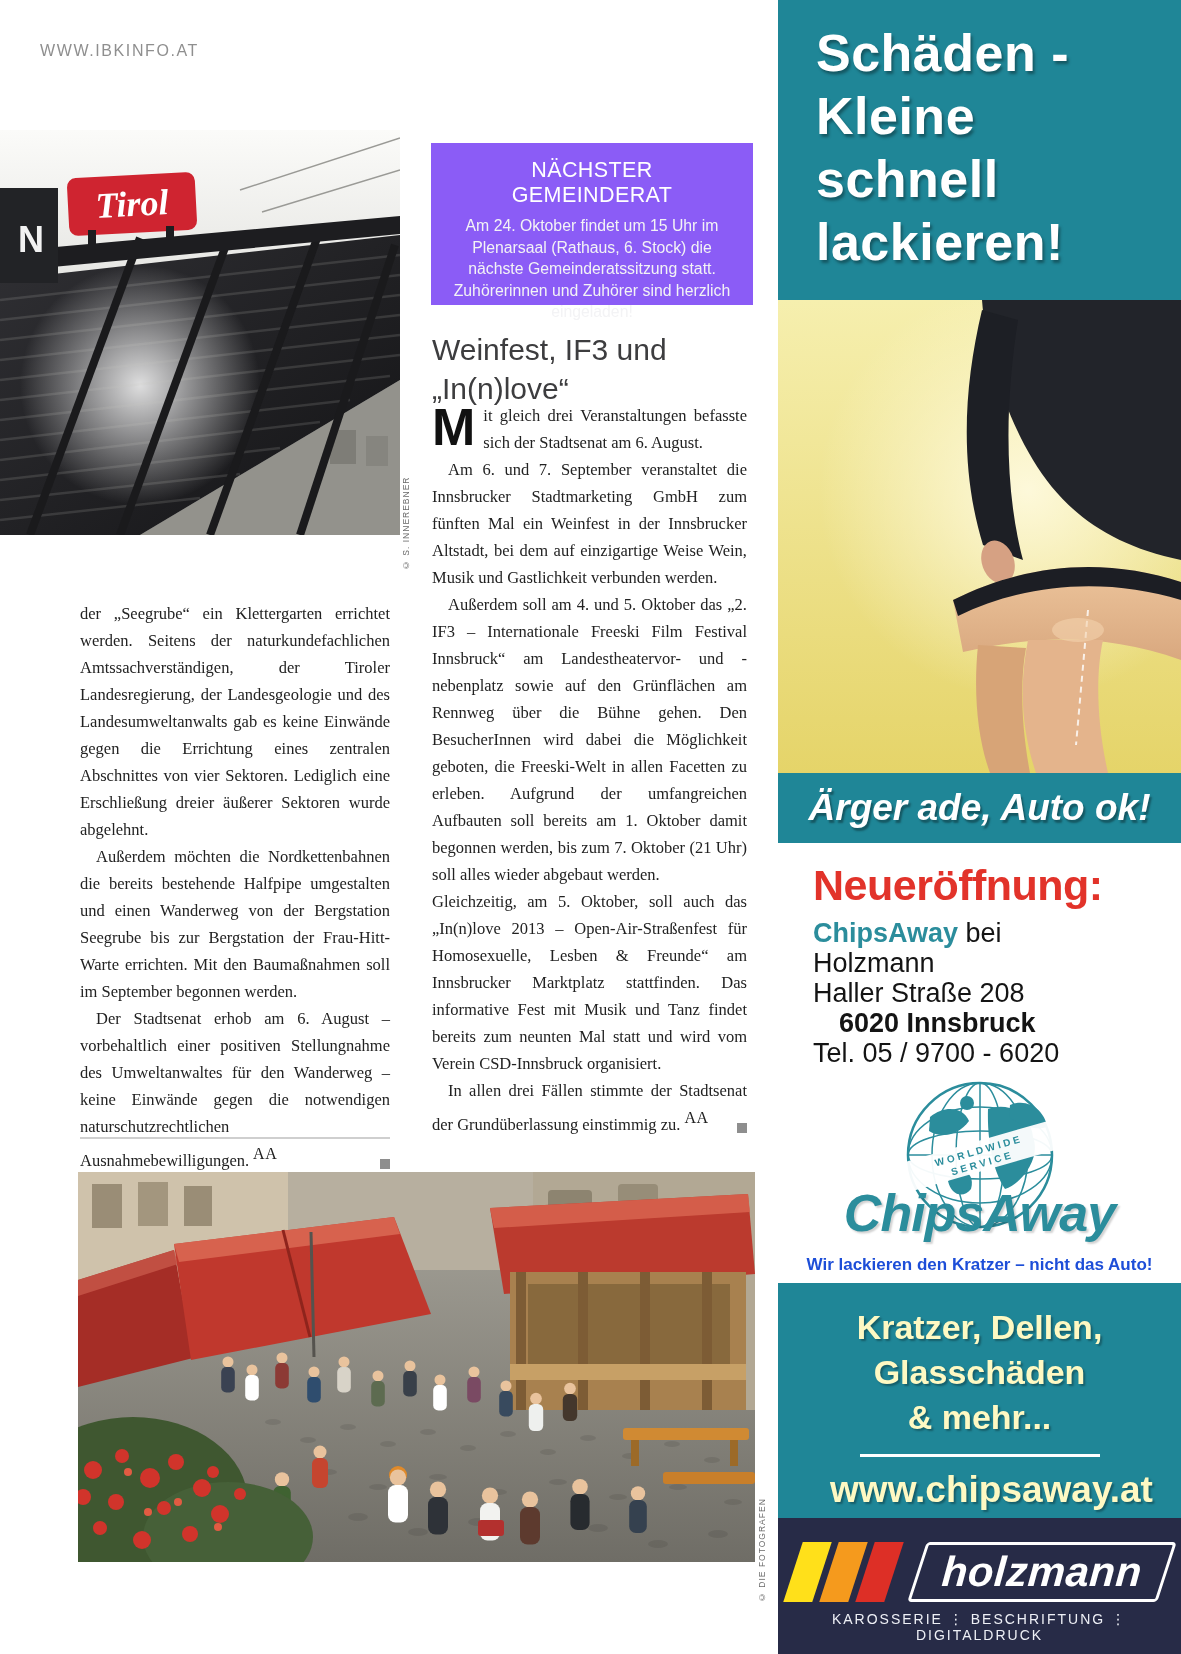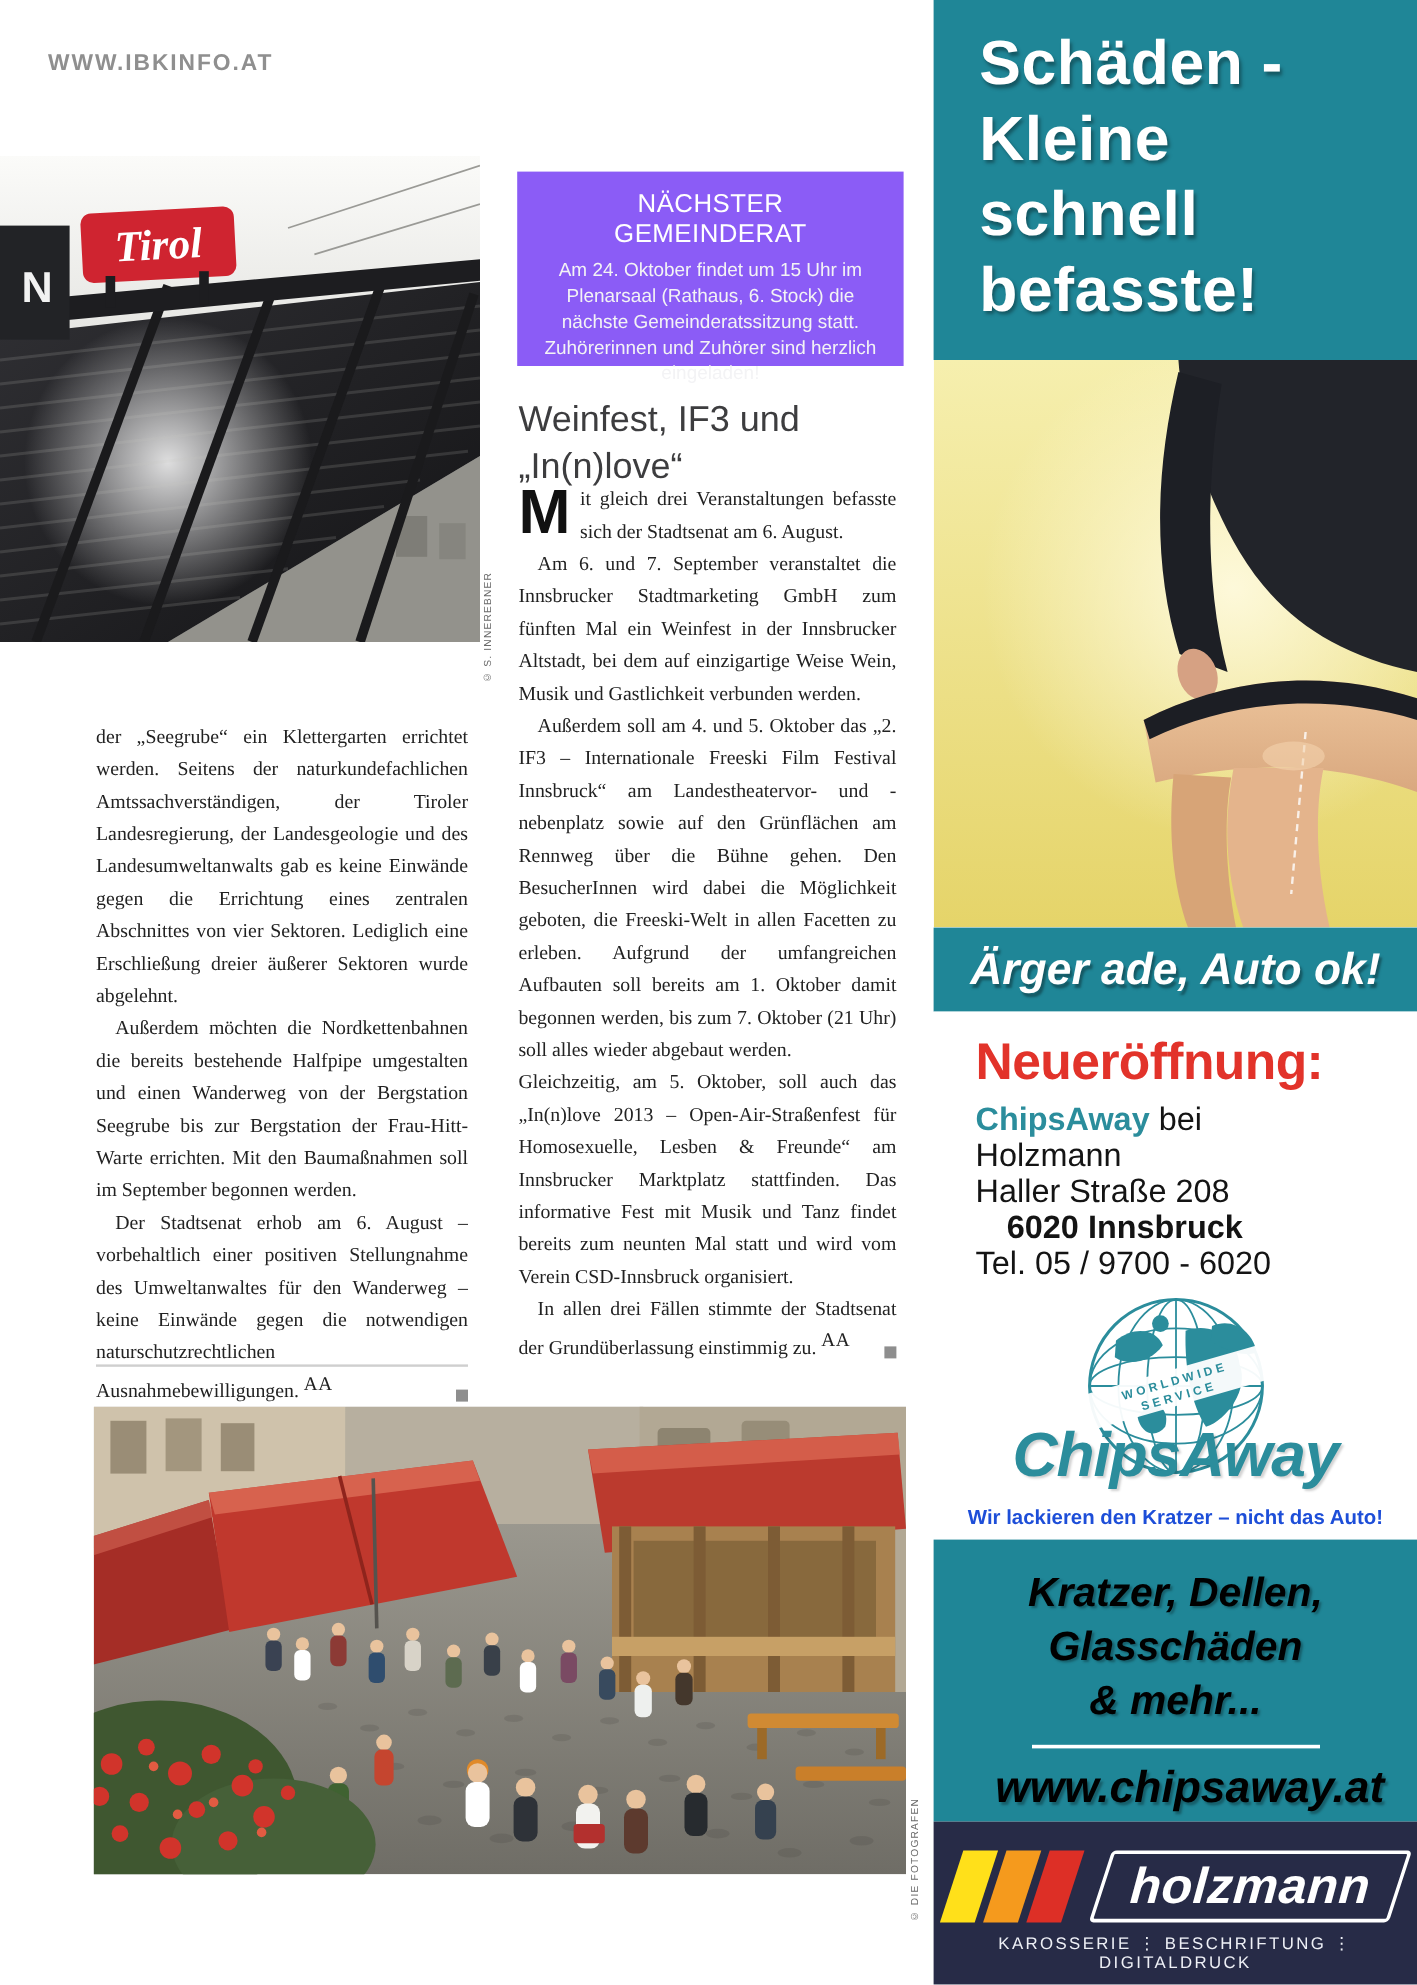--- a/index.html
+++ b/index.html
@@ -1,19 +1,19 @@
 <!DOCTYPE html>
 <html lang="de"><head>
 <meta charset="utf-8">
 <style>
   html,body{margin:0;padding:0;background:#fff;}
   .page{position:relative;width:1181px;height:1654px;background:#fff;overflow:hidden;
         font-family:"Liberation Sans",sans-serif;}
   
-  .site-url{position:absolute;left:40px;top:42px;font-size:19px;letter-spacing:1.6px;color:#8f8f8f;font-weight:bold;}
+  .site-url{position:absolute;left:40px;top:42px;font-size:16px;letter-spacing:1.6px;color:#8f8f8f;}
   
   .photo-top{position:absolute;left:0;top:130px;width:400px;height:405px;overflow:hidden;}
   .photo-top svg{display:block;width:100%;height:100%;}
   .vcredit{position:absolute;writing-mode:vertical-rl;transform:rotate(180deg);
            font-size:8.5px;letter-spacing:1px;color:#6a6a6a;white-space:nowrap;}
   .credit-top{left:401px;top:452px;height:118px;}
   .credit-bottom{left:757px;top:1492px;height:110px;}
   
   .infobox{position:absolute;left:431px;top:143px;width:322px;height:162px;box-sizing:border-box;
            background:#8b5cf6;color:#fff;padding:15px 18px 0 18px;text-align:center;}
@@ -52,21 +52,21 @@
   .ad-contact{margin:0 0 0 35px;font-size:27px;line-height:30px;color:#141414;}
   .ad-contact .brand{color:#2b8d9c;font-weight:bold;}
   .ad-contact .bold{font-weight:bold;margin-left:26px;}
   .globe-wrap{position:absolute;left:50%;top:232px;transform:translateX(-50%);width:190px;height:160px;}
   .ad-wordmark{position:absolute;left:0;top:340px;width:100%;text-align:center;font-size:52px;
                font-weight:bold;font-style:italic;color:#2b8d9c;letter-spacing:-1px;
                text-shadow:2px 2px 2px rgba(0,0,0,.18);}
   .ad-tagline{position:absolute;left:0;top:412px;width:100%;text-align:center;font-size:17px;
               font-weight:bold;color:#1d4ed8;}
   .ad-services{position:absolute;left:0;top:1283px;width:403px;height:235px;background:#1f8697;
-               text-align:center;color:#000000;font-style:italic;}
+               text-align:center;color:#fef9c3;}
   .ad-services .svc{font-size:34px;line-height:45px;font-weight:bold;
                     text-shadow:2px 2px 2px rgba(0,0,0,.3);}
   .ad-services .svc:first-child{padding-top:22px;}
   .svc-rule{width:240px;height:3px;background:#fff;margin:14px auto 12px auto;}
   .ad-web{font-size:37px;font-weight:bold;text-shadow:2px 2px 2px rgba(0,0,0,.3);padding-left:24px;}
   .ad-navy{position:absolute;left:0;top:1518px;width:403px;height:136px;background:#272b47;}
   .hz-row{display:flex;justify-content:center;align-items:center;padding-top:24px;}
   .hz-bar{width:29px;height:60px;transform:skewX(-18deg);margin-right:7px;display:inline-block;}
   .hz-box{display:inline-block;border:3px solid #fff;border-radius:4px;transform:skewX(-18deg);
           padding:3px 22px;margin-left:16px;}
@@ -288,21 +288,21 @@
     </svg>
   </div>
   <div class="vcredit credit-bottom">© DIE FOTOGRAFEN</div>
 
   <div class="ad-col">
 
     <div class="ad-top">
       <div class="line">Schäden -</div>
       <div class="line">Kleine</div>
       <div class="line">schnell</div>
-      <div class="line">befasste!</div>
+      <div class="line">lackieren!</div>
     </div>
 
     <div class="ad-photo">
       <svg viewBox="0 0 403 473" preserveAspectRatio="none">
         <defs>
           <linearGradient id="yel" x1="0" y1="0" x2="0" y2="1">
             <stop offset="0" stop-color="#f6efae"></stop>
               <stop offset="1" stop-color="#e5d469"></stop>
           </linearGradient>
           <radialGradient id="yglow" cx=".5" cy=".5" r=".5">

